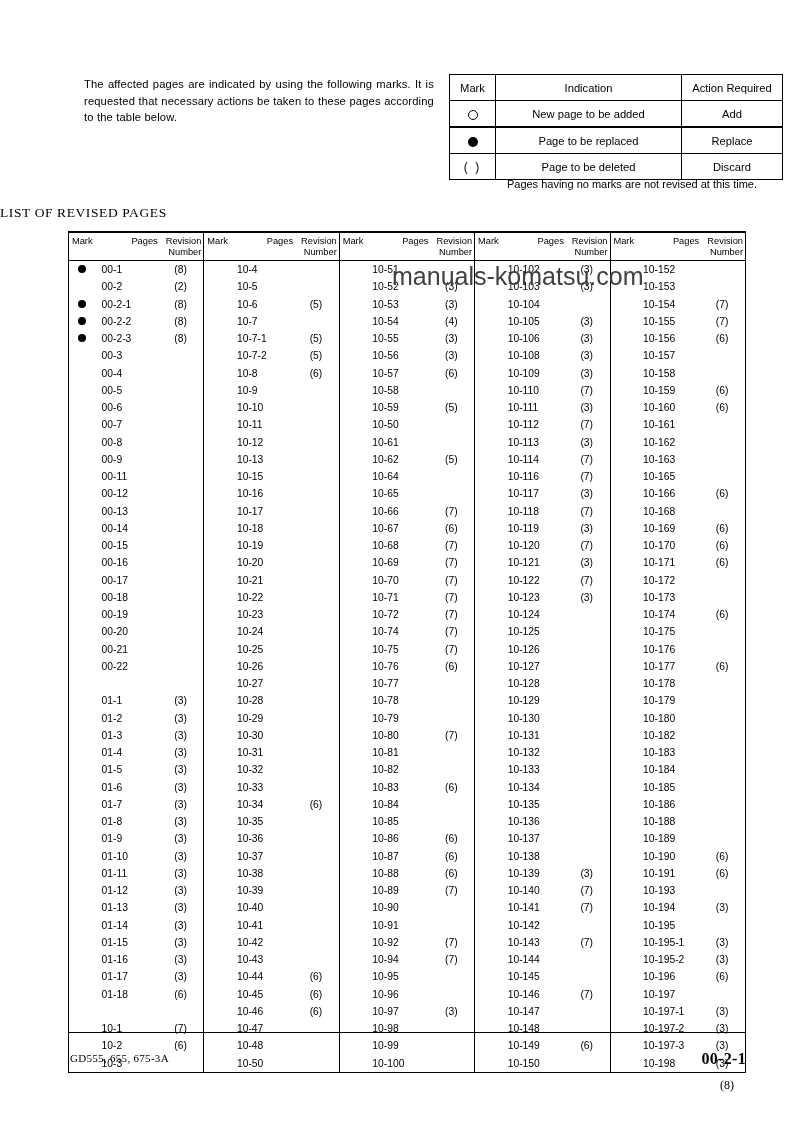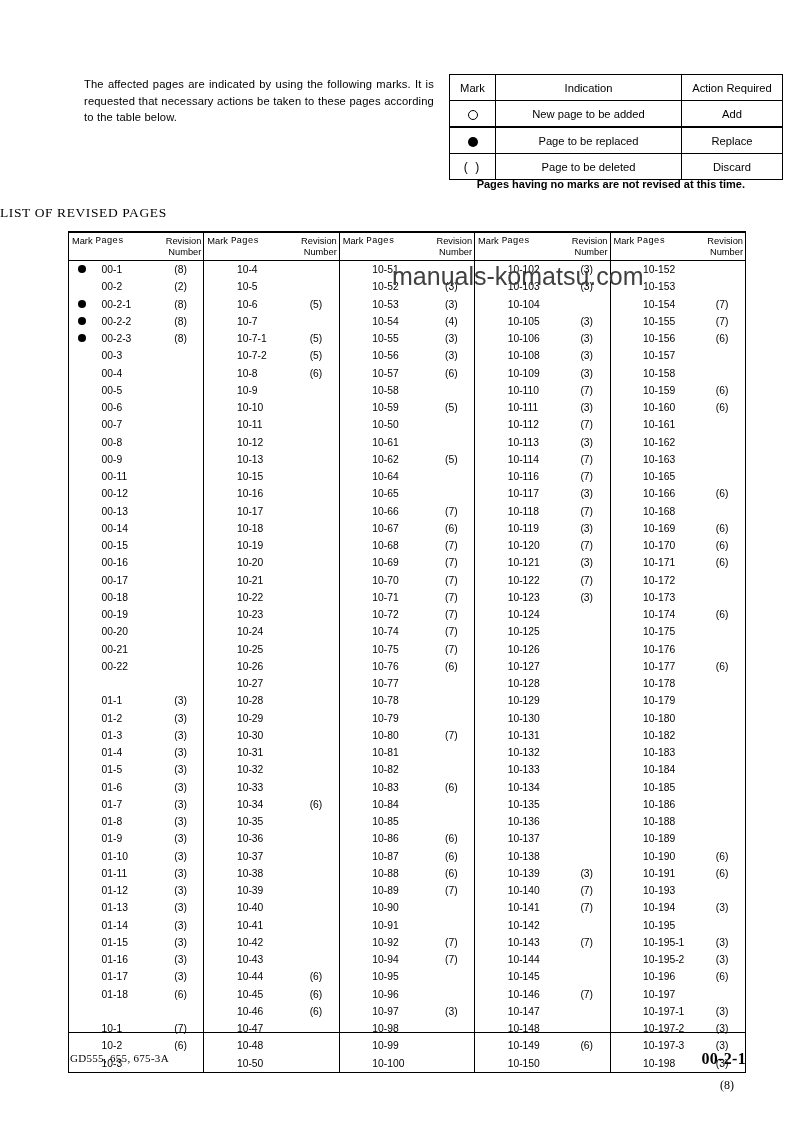--- a/index.html
+++ b/index.html
@@ -61,27 +61,26 @@
     display: inline-block;
     width: 10px; height: 10px;
     border-radius: 50%;
     background: #000;
     vertical-align: middle;
   }
   .mark-paren { font-size: 12px; letter-spacing: 2px; }
 
   .legend-note {
     position: absolute;
-    left: 449px;
+    left: 461px;
     top: 178px;
     width: 296px;
     text-align: right;
     font-size: 11px;
     white-space: nowrap;
-    font-weight: bold;
   }
 
   
   .list-title {
     position: absolute;
     left: 0;
     top: 205px;
     width: 794px;
     font-family: "Liberation Serif", serif;
     font-size: 13.5px;
@@ -109,21 +108,21 @@
     padding: 3px 0 3px 0;
     vertical-align: top;
     text-align: center;
     border: 0;
   }
   .revtable thead tr {
     border-top: 2px solid #000;
     border-bottom: 1.2px solid #000;
   }
   .revtable thead th.mark-h  { text-align: center; }
-  .revtable thead th.page-h  { text-align: left; font-family: Liberation Mono, monospace; }
+  .revtable thead th.page-h  { text-align: right; }
   .revtable thead th.rev-h   { text-align: right; padding-right: 2px; margin-top: 30px; }
 
   .revtable tbody td {
     padding: 0;
     height: 17.25px;
     line-height: 17.25px;
     border: 0;
     font-size: 10.3px;
     white-space: nowrap;
   }

